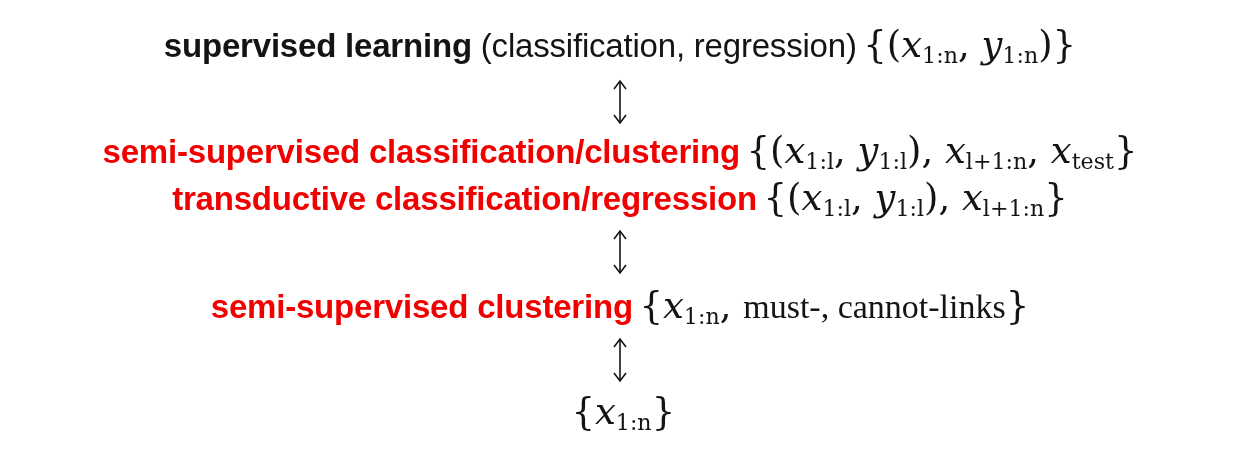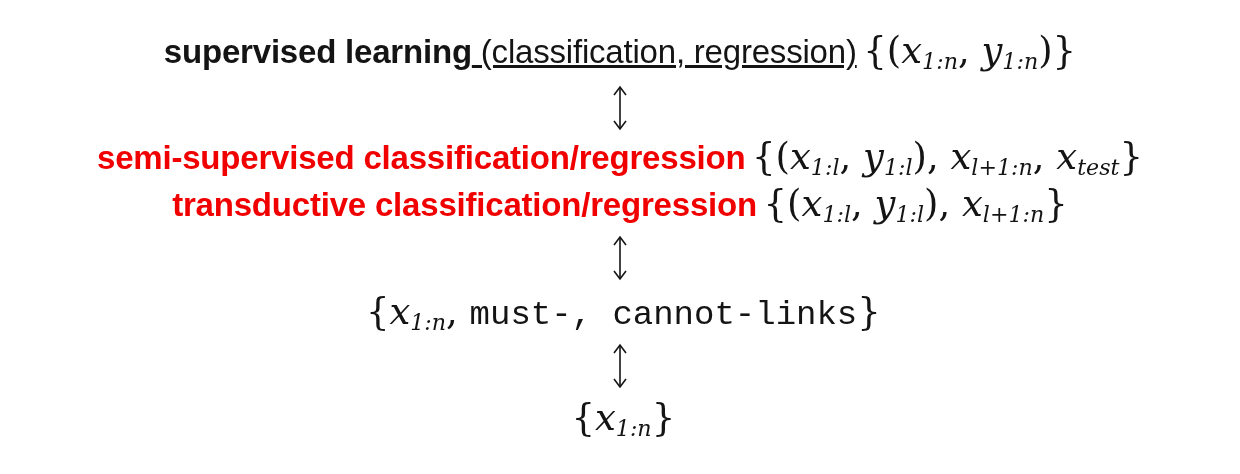--- a/index.html
+++ b/index.html
@@ -4,21 +4,21 @@
 <style>
   :root{
     --ink:#141414;
     --red:#f10000;
     --bg:#ffffff;
   }
   html,body{margin:0;padding:0;background:var(--bg);}
   .page{
     width:1240px;height:474px;
     box-sizing:border-box;
-    padding-top:22px;
+    padding-top:16px;
     background:var(--bg);
     display:flex;flex-direction:column;align-items:center;
     font-family:"Liberation Sans",sans-serif;
     font-size:33px;
     color:var(--ink);
     overflow:hidden;
   }
   .line{
     display:flex;align-items:center;justify-content:center;
     white-space:pre;
@@ -32,33 +32,33 @@
   .h-r1{height:60px;}
   .h-a1{height:52px;}
   .h-r2{height:47px;}
   .h-r3{height:47px;}
   .h-a2{height:60px;}
   .h-r4{height:50px;}
   .h-a3{height:55px;}
   .h-r5{height:52px;}
   .b{font-weight:bold;color:var(--ink);}
   .rb{font-weight:bold;color:var(--red);}
-  .n{font-weight:normal;color:var(--ink);text-decoration:underline;}
+  .n{font-weight:normal;color:var(--ink);}
   .math{
     font-family:"DejaVu Serif",serif;
     font-size:1.12em;
     letter-spacing:0;
     color:var(--ink);
     margin-left:0.18em;
     white-space:pre;
   }
   .m-v{font-style:italic;}
-  .m-s{font-style:italic;font-size:0.60em;vertical-align:-0.28em;letter-spacing:0;}
+  .m-s{font-size:0.60em;vertical-align:-0.28em;letter-spacing:0;}
   .m-p{font-style:normal;}
-  .m-t{font-family:Liberation Mono, monospace;font-style:normal;font-size:0.92em;}
+  .m-t{font-family:Liberation Serif, serif;font-style:normal;font-size:0.92em;}
   .arrow line,.arrow polyline{stroke:var(--ink);}
 </style>
 </head>
 <body>
 
 <div class="page">
 
   <div class="line h-r1">
     <span class="b">supervised learning</span><span class="n"> (classification, regression)</span>
     <span class="math"><span class="m-p">{(</span><span class="m-v">x</span><span class="m-s">1:n</span><span class="m-p">, </span><span class="m-v">y</span><span class="m-s">1:n</span><span class="m-p">)}</span></span>
@@ -66,38 +66,39 @@
 
   <div class="arrow-row h-a1">
     <svg class="arrow" width="20" height="48" viewBox="0 0 20 48">
       <line x1="10" y1="4" x2="10" y2="44" stroke-width="1.6"></line>
       <polyline points="4,11 10,3 16,11" fill="none" stroke-width="1.6"></polyline>
       <polyline points="4,37 10,45 16,37" fill="none" stroke-width="1.6"></polyline>
     </svg>
   </div>
 
   <div class="line h-r2">
-    <span class="rb">semi-supervised classification/regression</span>
+    <span class="rb">semi-supervised classification/clustering</span>
     <span class="math"><span class="m-p">{(</span><span class="m-v">x</span><span class="m-s">1:l</span><span class="m-p">, </span><span class="m-v">y</span><span class="m-s">1:l</span><span class="m-p">), </span><span class="m-v">x</span><span class="m-s">l+1:n</span><span class="m-p">, </span><span class="m-v">x</span><span class="m-s">test</span><span class="m-p">}</span></span>
   </div>
 
   <div class="line h-r3">
     <span class="rb">transductive classification/regression</span>
     <span class="math"><span class="m-p">{(</span><span class="m-v">x</span><span class="m-s">1:l</span><span class="m-p">, </span><span class="m-v">y</span><span class="m-s">1:l</span><span class="m-p">), </span><span class="m-v">x</span><span class="m-s">l+1:n</span><span class="m-p">}</span></span>
   </div>
 
   <div class="arrow-row h-a2">
     <svg class="arrow" width="20" height="48" viewBox="0 0 20 48">
       <line x1="10" y1="4" x2="10" y2="44" stroke-width="1.6"></line>
       <polyline points="4,11 10,3 16,11" fill="none" stroke-width="1.6"></polyline>
       <polyline points="4,37 10,45 16,37" fill="none" stroke-width="1.6"></polyline>
     </svg>
   </div>
 
   <div class="line h-r4">
+    <span class="rb">semi-supervised clustering</span>
     <span class="math"><span class="m-p">{</span><span class="m-v">x</span><span class="m-s">1:n</span><span class="m-p">, </span><span class="m-t">must-, cannot-links</span><span class="m-p">}</span></span>
   </div>
 
   <div class="arrow-row h-a3">
     <svg class="arrow" width="20" height="48" viewBox="0 0 20 48">
       <line x1="10" y1="4" x2="10" y2="44" stroke-width="1.6"></line>
       <polyline points="4,11 10,3 16,11" fill="none" stroke-width="1.6"></polyline>
       <polyline points="4,37 10,45 16,37" fill="none" stroke-width="1.6"></polyline>
     </svg>
   </div>

